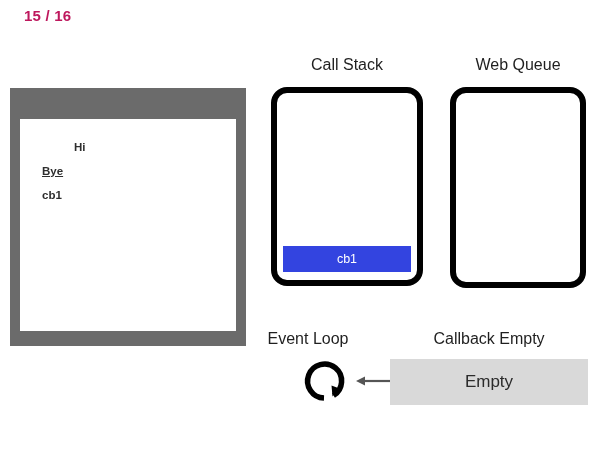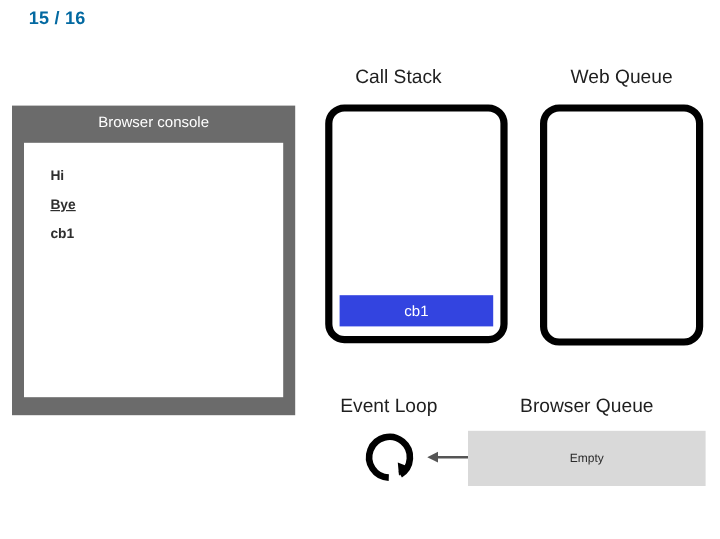--- a/index.html
+++ b/index.html
@@ -17,21 +17,21 @@
     color: #222222;
   }
 
   
   #step-counter {
     position: absolute;
     left: 24px;
     top: 7px;
     font-size: 15px;
     font-weight: bold;
-    color: #0369a1;
+    color: #be185d;
     letter-spacing: 0.2px;
     white-space: nowrap;
   }
 
   
   #browser-console {
     position: absolute;
     left: 10px;
     top: 88px;
     width: 236px;
@@ -62,35 +62,35 @@
     overflow: hidden;
   }
   .console-line {
     position: absolute;
     left: 22px;
     font-size: 11.5px;
     font-weight: bold;
     color: #2e2e2e;
     white-space: nowrap;
   }
-  .console-line.l0 { top: 22px; }
+  .console-line.l0 { top: 22px; margin-left: 32px; }
   .console-line.l1 { top: 46px; text-decoration: underline; }
   .console-line.l2 { top: 70px; }
 
   
   .section-title {
     position: absolute;
     font-size: 16px;
     color: #1f1f1f;
     white-space: nowrap;
     text-align: center;
   }
-  #call-stack-title { left: 256px; top: 56px; width: 152px; }
+  #call-stack-title { left: 271px; top: 56px; width: 152px; }
   #web-apis-title   { left: 450px; top: 56px; width: 136px; }
-  #event-loop-title { left: 272px; top: 330px; width: 104px; }
+  #event-loop-title { left: 256px; top: 330px; width: 104px; }
   #callback-queue-title { left: 390px; top: 330px; width: 198px; }
 
   
   .panel {
     position: absolute;
     background: #ffffff;
     border: 6px solid #000000;
     border-radius: 16px;
     box-sizing: border-box;
   }
@@ -155,32 +155,31 @@
   }
   #callback-queue-status {
     position: absolute;
     left: 0;
     top: 0;
     width: 100%;
     height: 100%;
     display: flex;
     align-items: center;
     justify-content: center;
-    font-size: 10px;
+    font-size: 17px;
     color: #2b2b2b;
     white-space: nowrap;
   }
 </style>
 </head>
 <body>
 
 <div id="step-counter">15 / 16</div>
 
 <div id="browser-console">
-  <div id="browser-console-title">Browser console</div>
   <div id="browser-console-body">
     <div class="console-line l0">Hi</div>
     <div class="console-line l1">Bye</div>
     <div class="console-line l2">cb1</div>
   </div>
 </div>
 
 <div id="call-stack-title" class="section-title">Call Stack</div>
 <div id="call-stack-panel" class="panel">
   <div id="call-stack-frames">
@@ -199,16 +198,16 @@
   </svg>
 </div>
 
 <div id="queue-arrow">
   <svg viewBox="0 0 34 22" width="34" height="22" aria-hidden="true">
     <line x1="8" y1="11" x2="34" y2="11" stroke="#555555" stroke-width="2.2"></line>
     <polygon points="0,11 9,6.5 9,15.5" fill="#555555"></polygon>
   </svg>
 </div>
 
-<div id="callback-queue-title" class="section-title">Browser Queue</div>
+<div id="callback-queue-title" class="section-title">Callback Empty</div>
 <div id="callback-queue-box">
   <div id="callback-queue-status">Empty</div>
 </div>
 
 </body></html>

